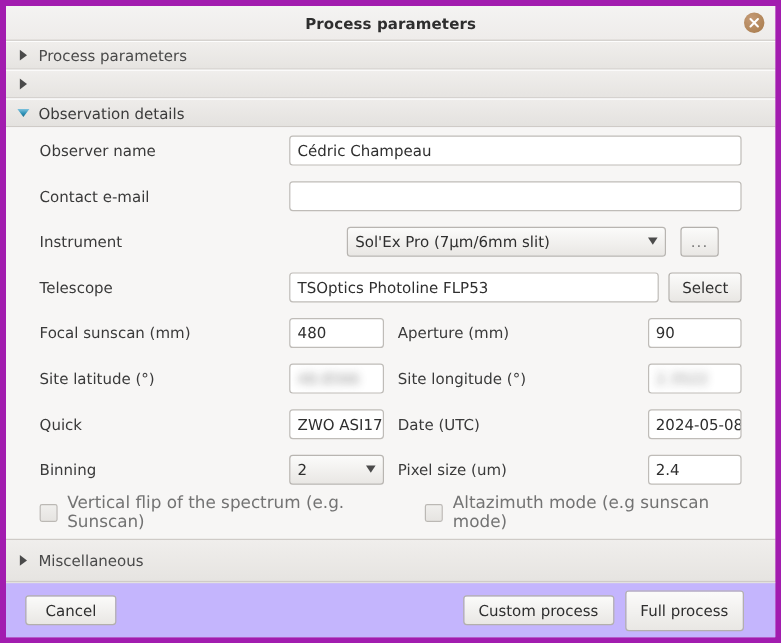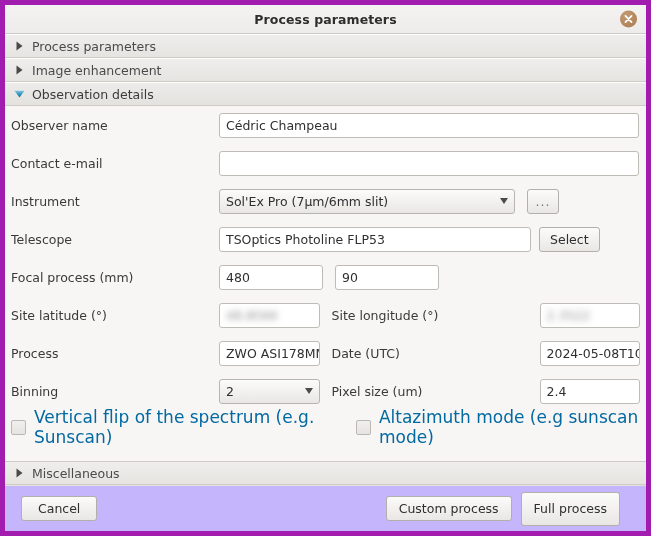--- a/index.html
+++ b/index.html
@@ -47,21 +47,21 @@
     background: radial-gradient(circle at 35% 30%, #c49a76 0%, #b08457 70%, #9d7247 100%);
     display: flex;
     align-items: center;
     justify-content: center;
     cursor: pointer;
   }
   #close-btn svg { display: block; }
 
   
   .section-header {
-    height: 24px;
+    height: 36px;
     flex: 0 0 24px;
     background: linear-gradient(to bottom, #f0eeec 0%, #e6e4e1 100%);
     border-bottom: 1px solid #cfcbc7;
     border-top: 1px solid #fdfdfd;
     display: flex;
     align-items: center;
     padding-left: 8px;
     cursor: pointer;
   }
   .section-header.expanded {
@@ -78,21 +78,21 @@
   .section-header .label {
     font-size: 12.5px;
     color: #4a4a4a;
   }
   .section-header.expanded .label { color: #3b3b3b; }
 
   
   #form-body {
     flex: 1 1 auto;
     background: #f7f6f5;
-    padding: 0px 6px;
+    padding: 0px 28px;
     overflow: hidden;
   }
 
   .row {
     display: flex;
     align-items: center;
     height: 38px;
   }
   .row.checkrow { height: 34px; }
 
@@ -142,21 +142,21 @@
     font-size: 12.5px;
     color: #2f2f2f;
     padding: 0 6px;
     display: flex;
     align-items: center;
     justify-content: space-between;
     cursor: pointer;
     overflow: hidden;
     white-space: nowrap;
   }
-  .combo.wide  { width: 296px; }
+  .combo.wide  { width: 266px; margin-left: 48px; }
   .combo.small { width: 104px; }
   .combo .arrow {
     width: 0; height: 0;
     border-left: 4.5px solid transparent;
     border-right: 4.5px solid transparent;
     border-top: 6px solid #4b4b4b;
     margin-left: 6px;
     flex: 0 0 auto;
   }
 
@@ -185,22 +185,22 @@
   .cb {
     width: 15px; height: 15px;
     border: 1px solid #bbb8b4;
     border-radius: 2px;
     background: linear-gradient(to bottom, #f0efed 0%, #e6e4e1 100%);
     margin-right: 8px;
     flex: 0 0 15px;
     cursor: pointer;
   }
   .cb-label {
-    font-size: 17px;
-    color: #0369a1;
+    font-size: 14px;
+    color: #737373;
     cursor: pointer;
   }
   .cbgroup { display: flex; align-items: center; }
 
   
   #bottom-section {
     flex: 0 0 auto;
   }
   #button-bar {
     height: 46px;
@@ -235,21 +235,20 @@
     </span>
     <span class="label">Process parameters</span>
   </div>
 
   <div class="section-header">
     <span class="tri">
       <svg width="7" height="10" viewBox="0 0 7 10">
           <path d="M0.5 0.5 L6.5 5 L0.5 9.5 Z" fill="#4a4a4a"></path>
         </svg>
     </span>
-    <span class="label">Image enhancement</span>
   </div>
 
   <div class="section-header expanded">
     <span class="tri">
       <svg width="11" height="8" viewBox="0 0 11 8">
         <defs>
           <linearGradient id="tg" x1="0" y1="0" x2="0" y2="1">
             <stop offset="0%" stop-color="#7fc3de"></stop>
             <stop offset="55%" stop-color="#2f93b8"></stop>
             <stop offset="100%" stop-color="#1e6d8c"></stop>
@@ -284,40 +283,41 @@
     </div>
 
     <div class="row">
       <span class="lbl col1">Telescope</span>
       <div class="tf med">TSOptics Photoline FLP53</div>
       <span class="gap8"></span>
       <div class="btn">Select</div>
     </div>
 
     <div class="row">
-      <span class="lbl col1">Focal process (mm)</span>
+      <span class="lbl col1">Focal sunscan (mm)</span>
       <div class="tf small">480</div>
       <span class="gap12"></span>
+      <span class="lbl col2">Aperture (mm)</span>
       <div class="tf small">90</div>
     </div>
 
     <div class="row">
       <span class="lbl col1">Site latitude (°)</span>
       <div class="tf small redacted">
         <span class="blurtext">48.8566</span>
       </div>
       <span class="gap12"></span>
       <span class="lbl col2">Site longitude (°)</span>
       <div class="tf small redacted">
         <span class="blurtext">2.3522</span>
       </div>
     </div>
 
     <div class="row">
-      <span class="lbl col1">Process</span>
+      <span class="lbl col1">Quick</span>
       <div class="tf small">ZWO ASI178MM</div>
       <span class="gap12"></span>
       <span class="lbl col2">Date (UTC)</span>
       <div class="tf small">2024-05-08T10:32:15</div>
     </div>
 
     <div class="row">
       <span class="lbl col1">Binning</span>
       <div class="combo small">
         <span>2</span>

